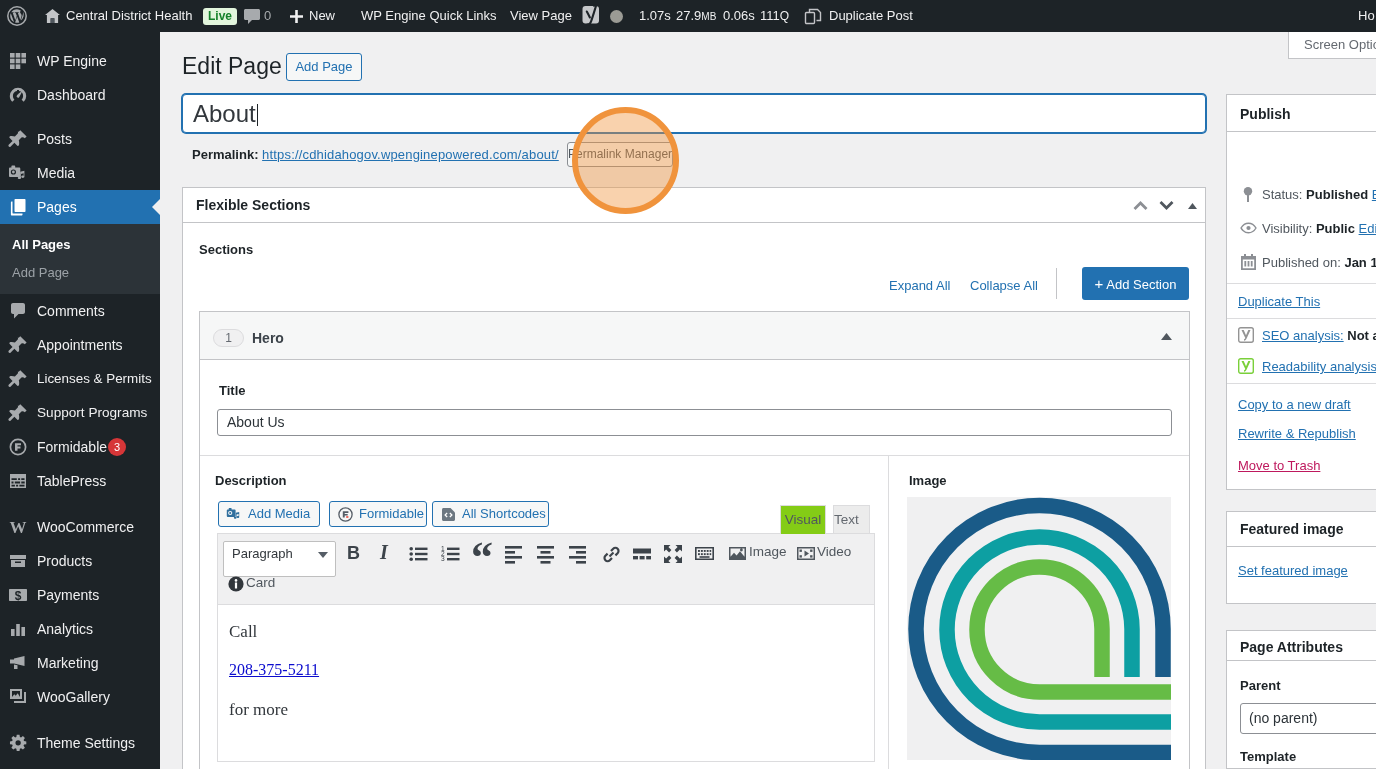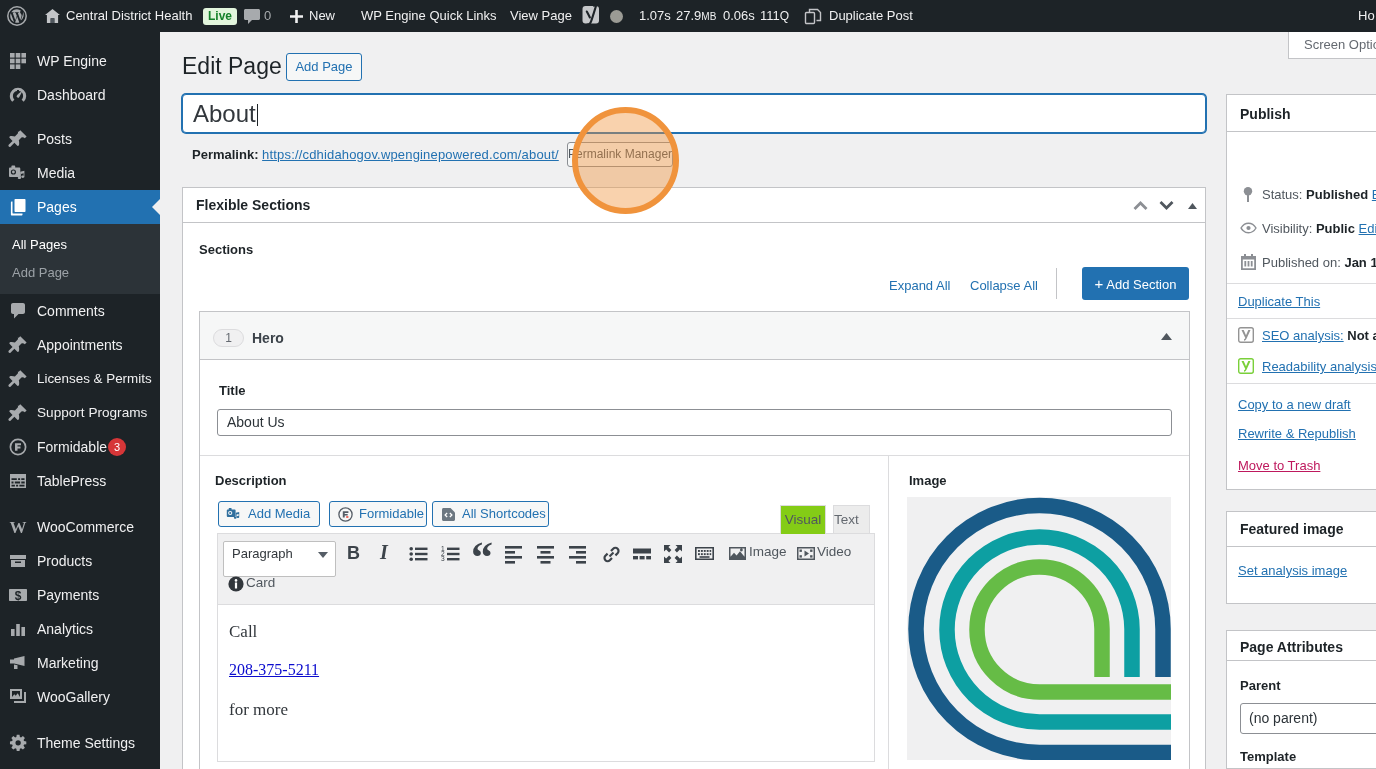--- a/index.html
+++ b/index.html
@@ -106,21 +106,21 @@
       </div>
     <div class="mitem" style="top:158px;background:#2271b1;color:#fff">
         <svg width="20" height="20" viewBox="0 0 20 20" fill="#fff">
           <path d="M7.5 2h9c.6 0 1 .4 1 1v11c0 .6-.4 1-1 1h-9c-.6 0-1-.4-1-1V3c0-.6.4-1 1-1z"></path>
           <path d="M4.5 4.5v11.2c0 .5.4.9.9.9h9.1v.9c0 .6-.4 1-1 1H3.9c-.6 0-1-.4-1-1V5.5c0-.6.4-1 1-1h.6z"></path>
         </svg>
         <span class="mlab">Pages</span>
         <span style="position:absolute;right:0;top:9px;width:0;height:0;border:8px solid transparent;border-right-color:#f0f0f1;border-left-width:0"></span>
       </div>
     <div class="msub" style="top:192px;height:70px;background:#2c3338">
-      <div style="position:absolute;left:12px;top:7px;height:28px;line-height:28px;color:#fff;font-weight:normal">All Pages</div>
+      <div style="position:absolute;left:12px;top:7px;height:28px;line-height:28px;color:#fff;font-weight:bold">All Pages</div>
       <div style="position:absolute;left:12px;top:35px;height:28px;line-height:28px;color:#9ca2a7">Add Page</div>
     </div>
     <div class="mitem" style="top:296px">
         <svg width="20" height="20" viewBox="0 0 20 20" fill="#a7aaad">
           <path d="M10.44 3.02l1.82-1.82 6.36 6.35-1.83 1.82c-1.05-.97-2.27-1.25-3.32-.77l-2.69 2.7c.31 1.23.75 3.7.07 5.29l-1.27.51-3.2-3.31-3.64 3.6c-.54.57-1.38.74-1.95.17-.56-.56-.44-1.47.12-2.03l3.61-3.62-3.23-3.37.51-1.28c1.36-.6 3.62-.21 5.1.12l2.87-2.87c.45-1.03.29-2.45-.43-3.49z"></path>
         </svg>
         <span class="mlab">Appointments</span>
       </div>
     <div class="mitem" style="top:262px">
         <svg width="20" height="20" viewBox="0 0 20 20" fill="#a7aaad">
@@ -439,21 +439,21 @@
       </svg>
     <div class="t13" style="left:1262px;top:359px"><a class="link" href="#">Readability analysis:</a></div>
     <div class="hline" style="left:1227px;top:383px;width:168px"></div>
     <div class="abs link" style="left:1238px;top:397px;font-size:13px">Copy to a new draft</div>
     <div class="abs link" style="left:1238px;top:426px;font-size:13px">Rewrite &amp; Republish</div>
     <div class="abs" style="left:1238px;top:458px;font-size:13px;color:#be185d;text-decoration:underline">Move to Trash</div>
 
     <div class="box" style="left:1226px;top:511px;width:170px;height:93px"></div>
     <div class="blabel" style="left:1240px;top:521px;font-size:14px">Featured image</div>
     <div class="hline" style="left:1227px;top:546px;width:168px;background:#c3c4c7"></div>
-    <div class="abs link" style="left:1238px;top:563px;font-size:13px">Set analysis image</div>
+    <div class="abs link" style="left:1238px;top:563px;font-size:13px">Set featured image</div>
 
     <div class="box" style="left:1226px;top:630px;width:170px;height:139px"></div>
     <div class="blabel" style="left:1240px;top:639px;font-size:14px">Page Attributes</div>
     <div class="hline" style="left:1227px;top:660px;width:168px;background:#c3c4c7"></div>
     <div class="abs" style="left:1240px;top:678px;font-size:13px;font-weight:bold;color:#1d2327">Parent</div>
     <div class="abs" style="left:1240px;top:703px;width:150px;height:31px;background:#fff;border:1px solid #8c8f94;border-radius:3px;font-size:14px;color:#2c3338;line-height:29px;padding-left:8px">(no parent)</div>
     <div class="abs" style="left:1240px;top:749px;font-size:13px;font-weight:bold;color:#1d2327">Template</div>
   </div>
   <div class="abs" style="left:572px;top:107px;width:107px;height:107px;border-radius:50%;border:6px solid #f0933c;background:rgba(241,148,60,0.42);z-index:10"></div>
 </div>

